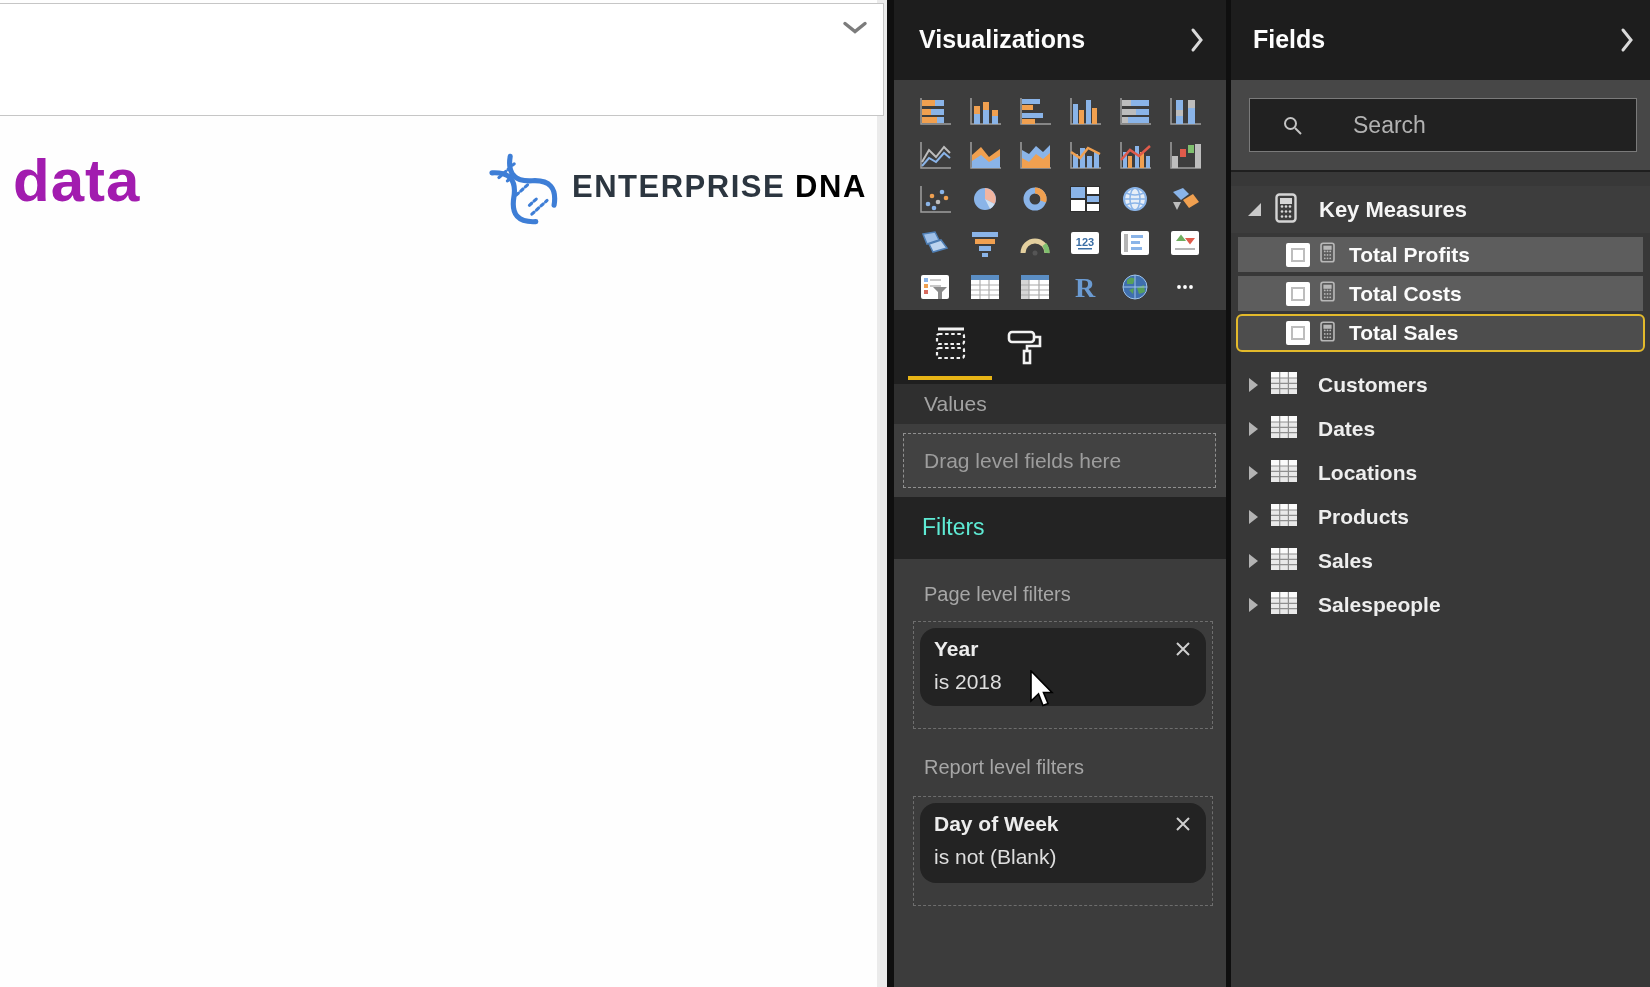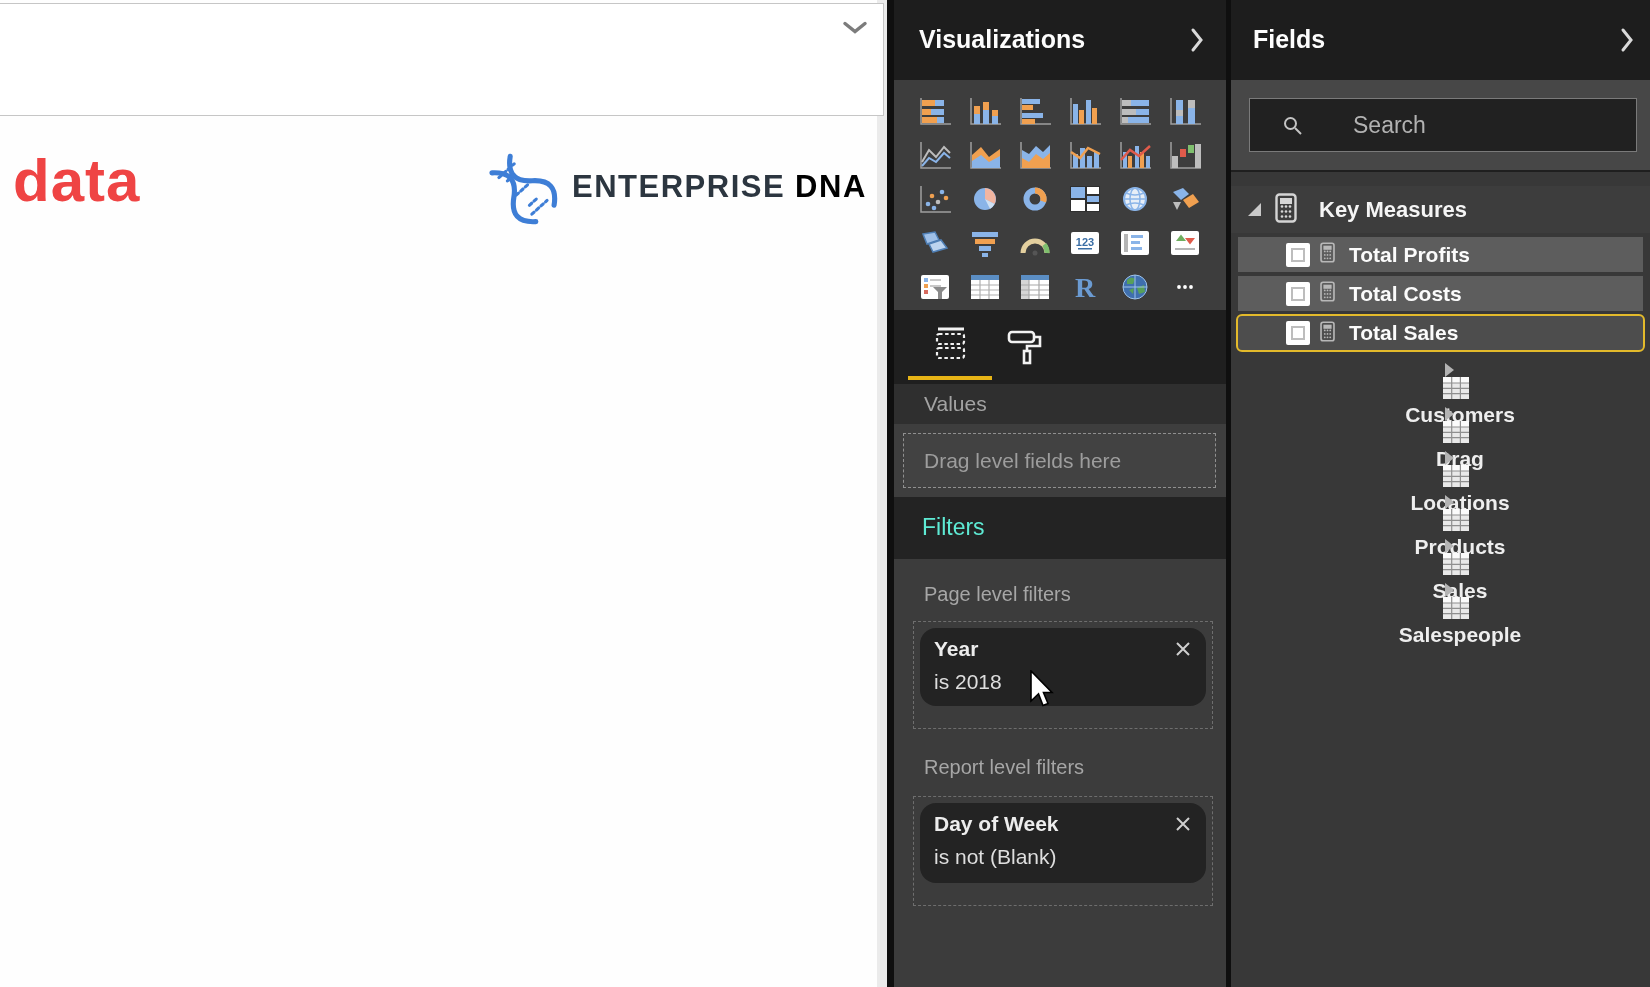--- a/index.html
+++ b/index.html
@@ -11,21 +11,21 @@
   
   .canvas { position:absolute; left:0; top:0; width:888px; height:987px; background:#fefefe; }
   .canvas-scroll { position:absolute; left:877px; top:0; width:10px; height:987px; background:#ebebeb; }
   .canvas-box {
     position:absolute; left:-6px; top:3px; width:890px; height:113px;
     background:#fff; border:1px solid #c6c6c6;
   }
   .canvas-box .chev-down { position:absolute; right:15px; top:17px; width:26px; height:14px; cursor:pointer; }
   .canvas-title {
     position:absolute; left:13px; top:146px; font-size:60px; font-weight:700;
-    color:#ef4444; letter-spacing:1px;
+    color:#a21caf; letter-spacing:1px;
   }
   .logo { position:absolute; left:482px; top:148px; width:390px; height:84px; }
   .logo .helix { position:absolute; left:0; top:0; }
   .logo .words { position:absolute; left:90px; top:21px; font-size:31px; font-weight:700; letter-spacing:1.5px; white-space:nowrap; }
   .logo .w1 { color:#2c3640; }
   .logo .w2 { color:#000000; margin-left:10px; }
   
   .divider-a { position:absolute; left:887px; top:0; width:7px; height:987px; background:#0f0f0f; }
   .divider-b { position:absolute; left:1226px; top:0; width:5px; height:987px; background:#0f0f0f; }
   
@@ -91,21 +91,21 @@
   .group-row { height:47px; margin-top:12px; background:#3d3d3d; padding-left:17px; }
   .tri-open { width:0; height:0; border-left:13px solid transparent; border-bottom:13px solid #c9c9c9; }
   .group-label { font-size:22px; font-weight:700; color:#f5f5f5; margin-left:22px; }
   .group-row .calc { margin-left:14px; }
   .m-row { height:35px; margin:4px 7px 0 7px; background:#5d5d5d; padding-left:48px; }
   .m-row.sel { background:#4d4d4d; border:2px solid #e3ba2b; border-radius:6px; height:38px; margin:3px 5px 0 5px; padding-left:48px; }
   .checkbox { width:24px; height:24px; background:#fff; border-radius:2px; display:flex; align-items:center; justify-content:center; flex:none; cursor:pointer; }
   .checkbox .inner { width:14px; height:14px; border:2px solid #bdbdbd; background:#fff; }
   .m-row .calc { margin-left:10px; }
   .m-label { font-size:21px; font-weight:600; color:#fbfbfb; margin-left:14px; white-space:nowrap; }
-  .t-row { height:44px; padding-left:18px;flex-direction:column; }
+  .t-row { height:44px; padding-left:18px; }
   .t-row.first { margin-top:11px; }
   .tri-closed { width:0; height:0; border-left:9px solid #b3b3b3; border-top:7px solid transparent; border-bottom:7px solid transparent; }
   .t-row .ticon { margin-left:13px; }
   .t-label { font-size:21px; font-weight:600; color:#eeeeee; margin-left:21px; }
   
   .cursor { position:absolute; left:1029px; top:670px; z-index:50; pointer-events:none; }
 </style>
 </head>
 <body>
 
@@ -575,21 +575,21 @@
             </svg></span>
           <span class="t-label">Customers</span>
         </div>
         <div class="f-row t-row">
           <span class="tri-closed"></span>
           <span class="ticon"><svg width="26" height="22" viewBox="0 0 26 22">
               <rect x="0" y="0" width="26" height="22" fill="#e9e9e9"></rect>
               <rect x="0" y="0" width="26" height="6" fill="#fbfbfb"></rect>
               <path d="M0,6 H26 M0,11.3 H26 M0,16.6 H26 M8.7,0 V22 M17.4,0 V22" stroke="#8f8f8f" stroke-width="1.2" fill="none"></path>
             </svg></span>
-          <span class="t-label">Drag</span>
+          <span class="t-label">Dates</span>
         </div>
         <div class="f-row t-row">
           <span class="tri-closed"></span>
           <span class="ticon"><svg width="26" height="22" viewBox="0 0 26 22">
               <rect x="0" y="0" width="26" height="22" fill="#e9e9e9"></rect>
               <rect x="0" y="0" width="26" height="6" fill="#fbfbfb"></rect>
               <path d="M0,6 H26 M0,11.3 H26 M0,16.6 H26 M8.7,0 V22 M17.4,0 V22" stroke="#8f8f8f" stroke-width="1.2" fill="none"></path>
             </svg></span>
           <span class="t-label">Locations</span>
         </div>

